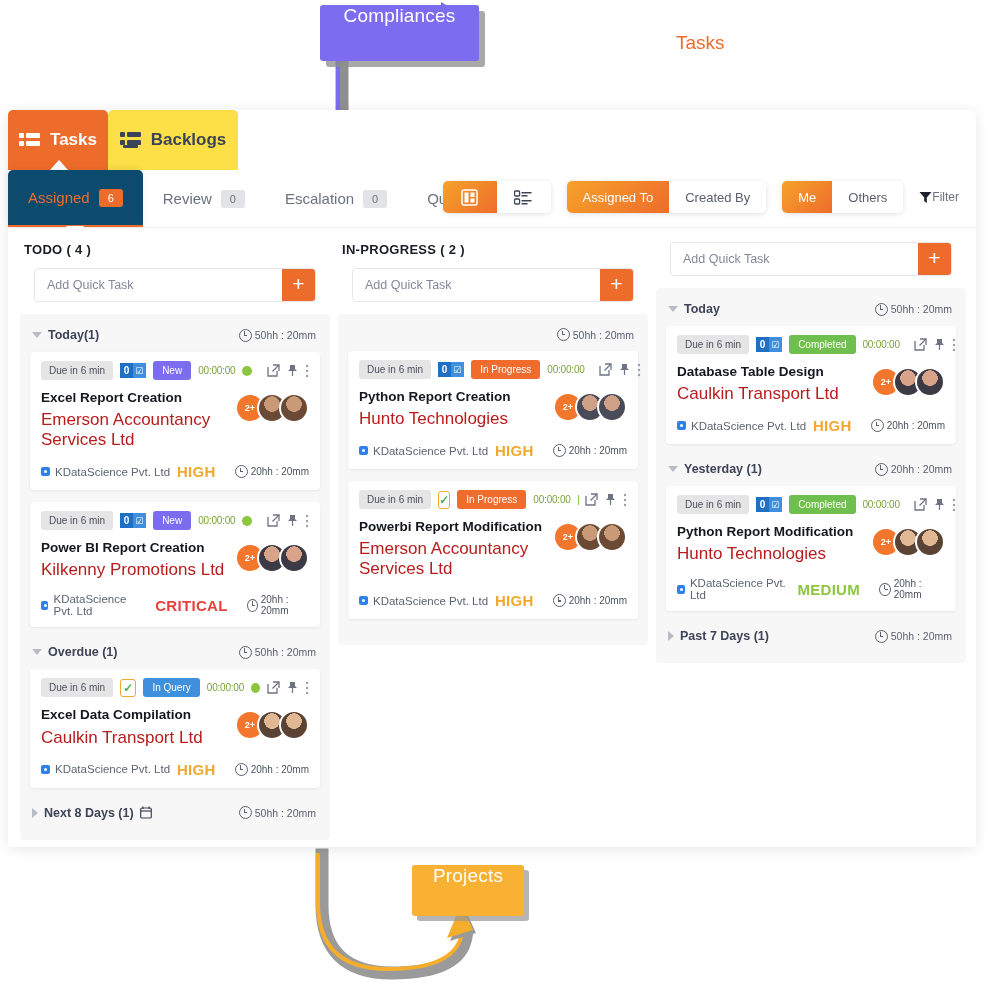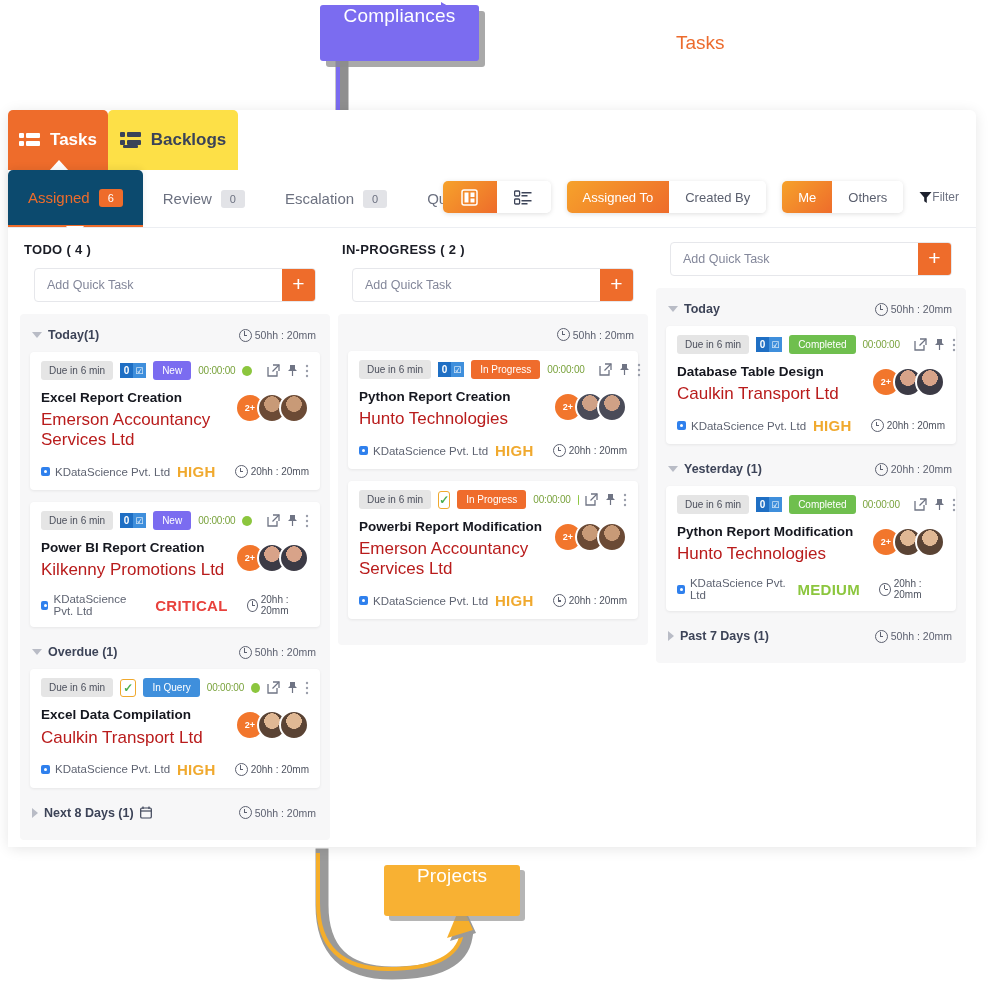--- a/index.html
+++ b/index.html
@@ -13,21 +13,21 @@
   .callout{
     position:absolute;color:#fff;font-size:19px;text-align:center;
     display:flex;align-items:flex-start;justify-content:center;
     border-radius:3px;letter-spacing:.2px;
   }
   #callout-compliances{
     left:320px;top:5px;width:159px;height:56px;background:#7b6cf0;
     box-shadow:6px 6px 0 0 rgba(140,140,140,.75);
   }
   #callout-projects{
-    left:384px;top:865px;width:136px;height:51px;background:#f8b133;
+    left:412px;top:865px;width:112px;height:51px;background:#f8b133;
     box-shadow:5px 5px 0 0 rgba(150,150,150,.7);
   }
   #callout-tasks-label{
     position:absolute;left:676px;top:32px;color:#ec6b2d;font-size:19px;
   }
   .arrow-svg{position:absolute;pointer-events:none;}
 
   
   #app-window{
     position:absolute;left:8px;top:110px;width:968px;height:737px;

